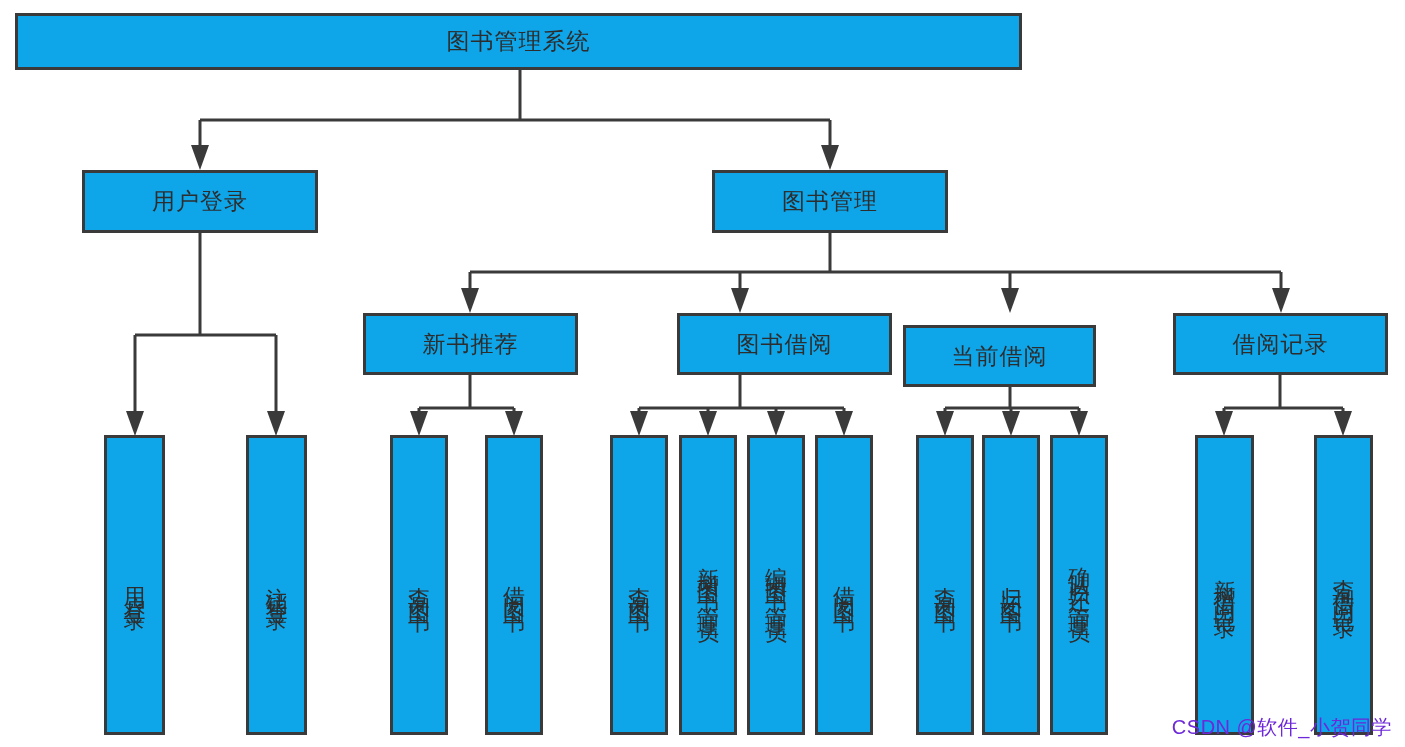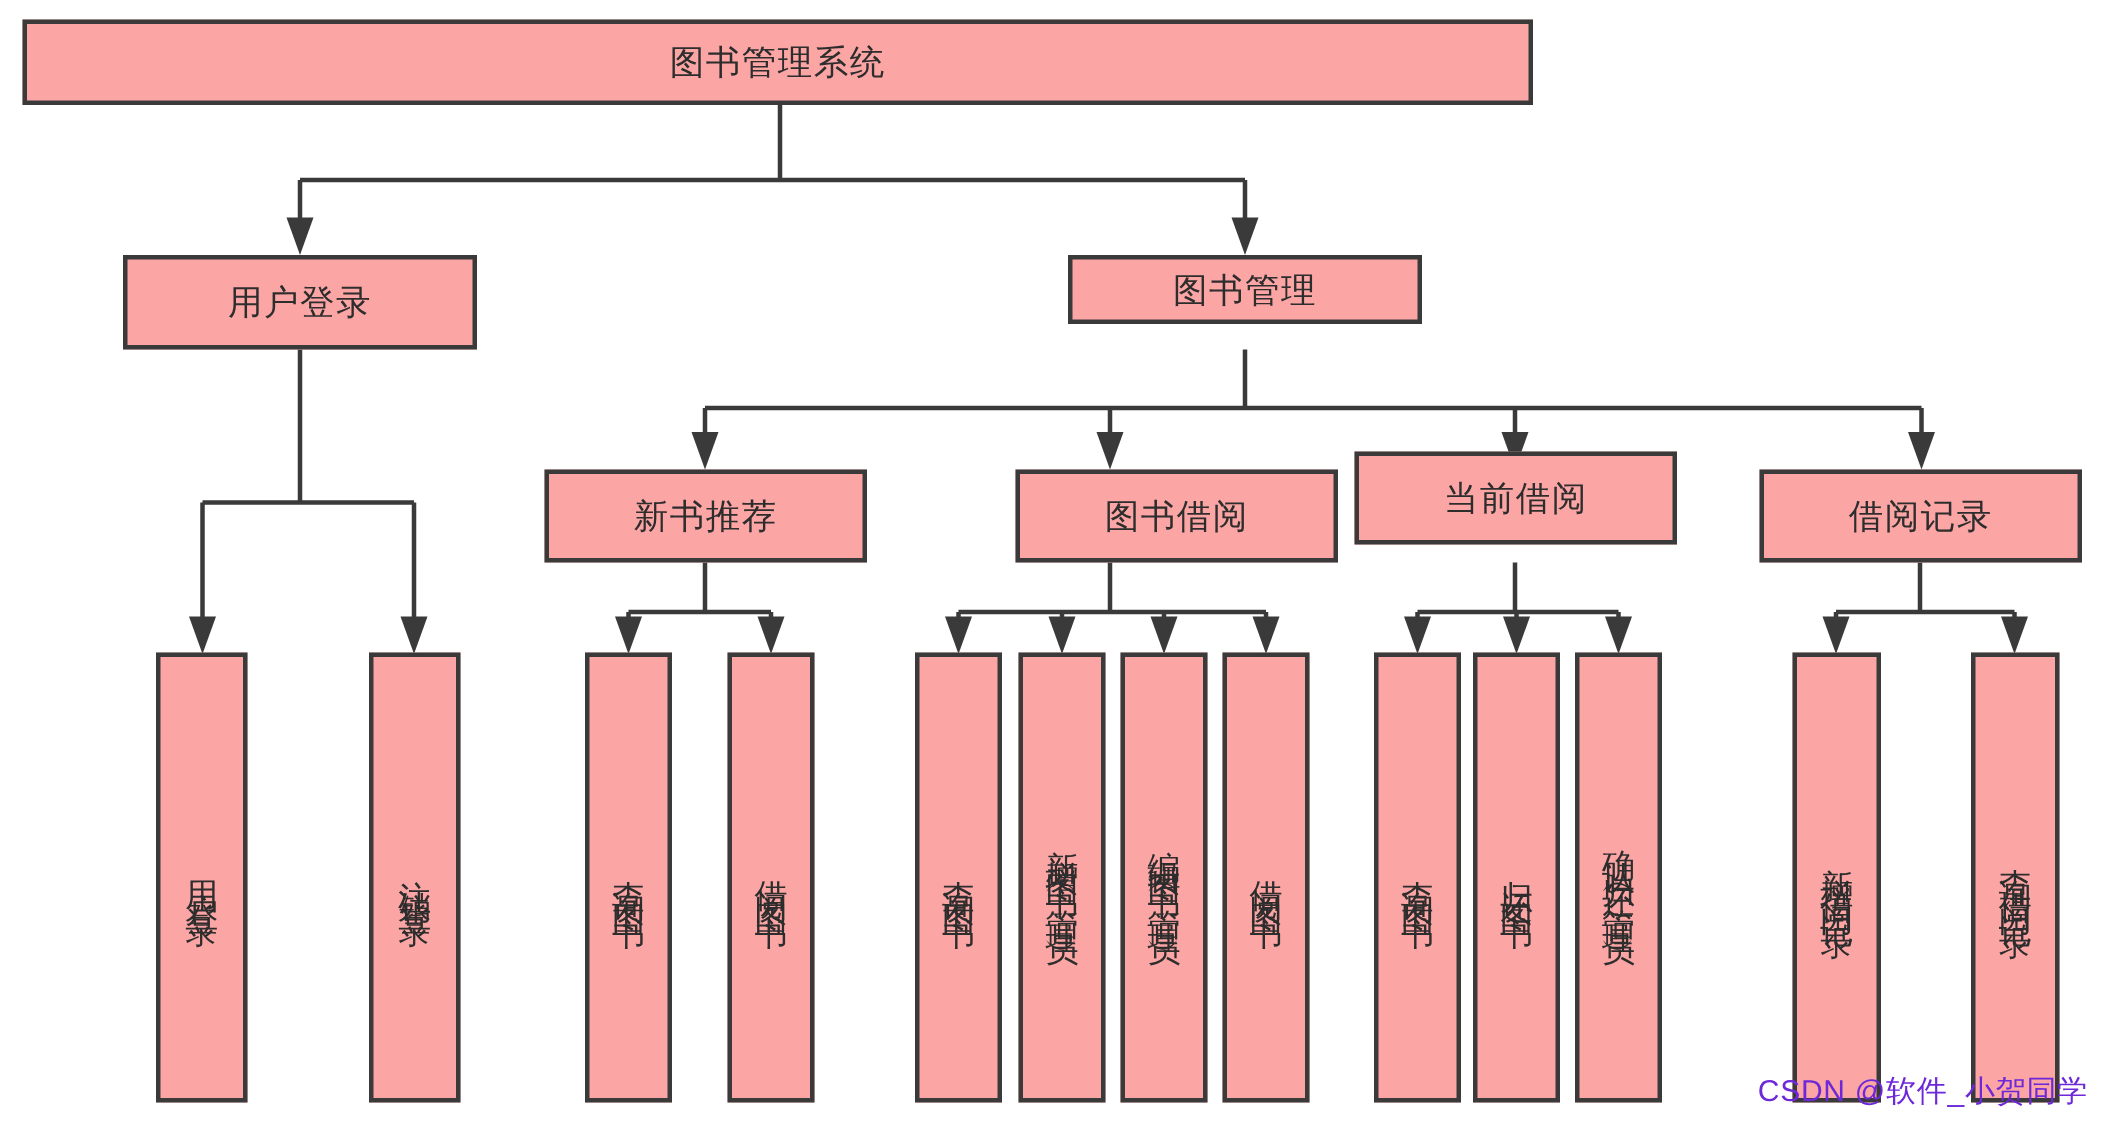--- a/index.html
+++ b/index.html
@@ -27,21 +27,21 @@
     stroke-width: 3;
     fill: none;
   }
   .arrowhead {
     fill: #3a3a3a;
     stroke: none;
   }
   .node {
     position: absolute;
     box-sizing: border-box;
-    background: #fca5a5;
+    background: #0ea5e9;
     border: 3px solid #3a3a3a;
     color: #2d2d2d;
     display: flex;
     align-items: center;
     justify-content: center;
     font-size: 23px;
     letter-spacing: 1px;
     white-space: nowrap;
   }
   .leaf {
@@ -94,25 +94,25 @@
       <polygon class="arrowhead" points="1002,411 1020,411 1011,436"></polygon>
       <polygon class="arrowhead" points="1070,411 1088,411 1079,436"></polygon>
       <polygon class="arrowhead" points="1215,411 1233,411 1224,436"></polygon>
       <polygon class="arrowhead" points="1334,411 1352,411 1343,436"></polygon>
     </g>
   </svg>
 
   <div class="node" style="left:15px; top:13px; width:1007px; height:57px;">图书管理系统</div>
 
   <div class="node" style="left:82px; top:170px; width:236px; height:63px;">用户登录</div>
-  <div class="node" style="left:712px; top:170px; width:236px; height:46px;">图书管理</div>
+  <div class="node" style="left:712px; top:170px; width:236px; height:63px;">图书管理</div>
 
   <div class="node" style="left:363px; top:313px; width:215px; height:62px;text-align:center;">新书推荐</div>
   <div class="node" style="left:633px; top:313px; width:215px; height:62px;margin-left:44px;">图书借阅</div>
-  <div class="node" style="left:903px; top:301px; width:215px; height:62px;">当前借阅</div>
+  <div class="node" style="left:903px; top:325px; width:193px; height:62px;">当前借阅</div>
   <div class="node" style="left:1173px; top:313px; width:215px; height:62px;">借阅记录</div>
 
   <div class="node leaf" style="left:104px; top:435px; width:61px; height:300px;">用户登录</div>
   <div class="node leaf" style="left:246px; top:435px; width:61px; height:300px;">注销登录</div>
 
   <div class="node leaf" style="left:390px; top:435px; width:58px; height:300px;">查询图书</div>
   <div class="node leaf" style="left:485px; top:435px; width:58px; height:300px;">借阅图书</div>
 
   <div class="node leaf" style="left:610px; top:435px; width:58px; height:300px;">查询图书</div>
   <div class="node leaf" style="left:679px; top:435px; width:58px; height:300px;">新增图书（管理员）</div>

